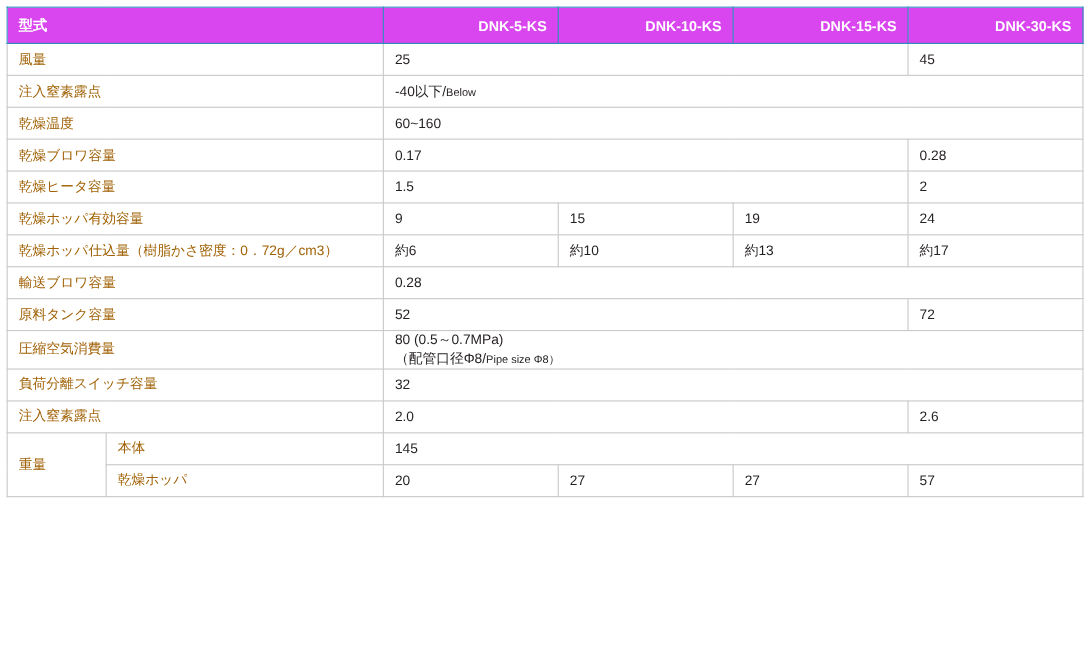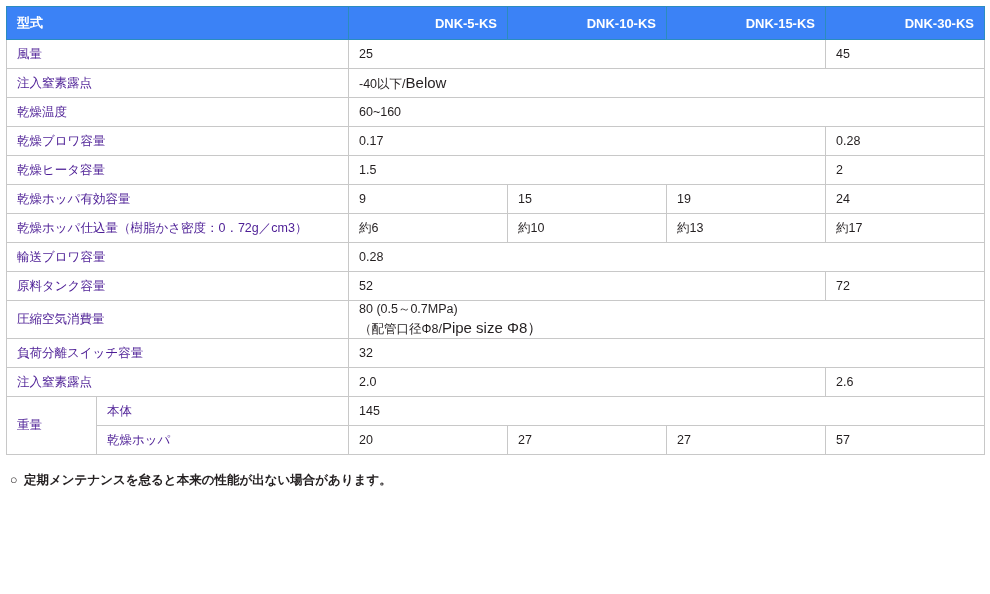--- a/index.html
+++ b/index.html
@@ -31,45 +31,45 @@
   table.spec th, table.spec td {
     border: 1px solid #c8c8c8;
     font-size: 12.5px;
     font-weight: normal;
     padding: 0 10px;
     height: 28px;
     vertical-align: middle;
     background: #ffffff;
   }
   table.spec thead th {
-    background: #3b82f6;
+    background: #d946ef;
     color: #ffffff;
     border: 1px solid #2b8cbe;
     font-size: 13px;
     font-weight: bold;
     height: 32px;
   }
   table.spec thead th.model-head {
     text-align: right;
   }
   table.spec thead th.type-head {
     text-align: left;
   }
   td.rowlabel, th.rowlabel {
     text-align: left;
     font-size: 12.5px;
-    color: #4c1d95;
+    color: #a16207;
   }
   td.val {
     text-align: left;
   }
   td.tall { height: 44px; }
   td.tall2 { height: 40px; }
   .small {
-    font-size: 15px;
+    font-size: 10px;
   }
   .notes {
     margin: 14px 0 0 10px;
     padding: 0;
     list-style: none;
   }
   .notes li {
     font-size: 12.5px;
     line-height: 1.9;
     color: #231f20;
@@ -193,16 +193,15 @@
         <td class="val">20</td>
         <td class="val">27</td>
         <td class="val">27</td>
         <td class="val">57</td>
       </tr>
 
     </tbody>
   </table>
 
   <ul class="notes">
-    <li><span class="bullet">○</span><span>定期メンテナンスを怠ると本来の性能が出ない場合があります。</span></li>
   </ul>
 
 </div>
 
 </body></html>

